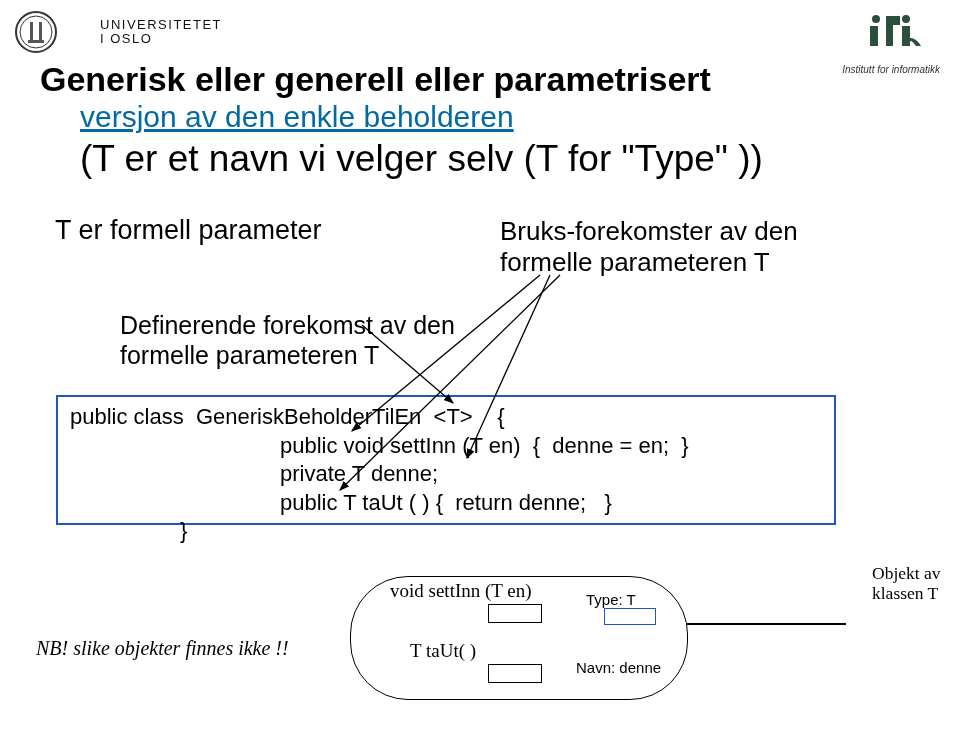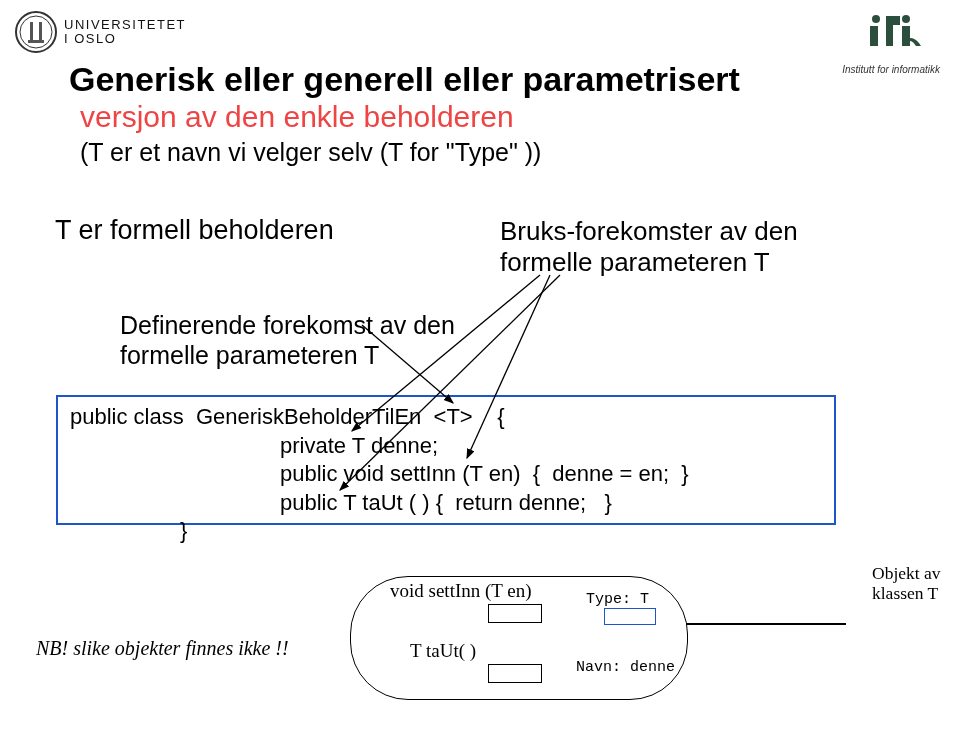--- a/index.html
+++ b/index.html
@@ -23,20 +23,21 @@
   .seal {
     width: 44px;
     height: 44px;
   }
   .uio-text {
     font-size: 13px;
     letter-spacing: 1.5px;
     color: #111;
     font-weight: 500;
     line-height: 1.05;
+    margin-left: 36px;
   }
   .ifi-logo {
     position: absolute;
     top: 12px;
     right: 20px;
     text-align: center;
   }
   .ifi-caption {
     font-size: 10px;
     font-style: italic;
@@ -45,34 +46,34 @@
   }
   .title {
     position: absolute;
     top: 60px;
     left: 40px;
     right: 170px;
     font-size: 34px;
     font-weight: bold;
     color: #000;
     line-height: 1.15;
-    margin-left: 29px;
   }
   .subtitle {
     position: absolute;
     top: 100px;
     left: 80px;
     font-size: 30px;
-    color: #ef4444;
+    color: #0369a1;
+    text-decoration: underline;
   }
   .subtitle2 {
     position: absolute;
     top: 138px;
     left: 80px;
-    font-size: 25px;
+    font-size: 37px;
     color: #000;
   }
   .tformal {
     position: absolute;
     top: 215px;
     left: 55px;
     font-size: 27px;
   }
   .defining {
     position: absolute;
@@ -130,21 +131,21 @@
   .small-rect {
     position: absolute;
     width: 52px;
     height: 17px;
     border: 1.3px solid #000;
     background: #fff;
   }
   .type-label {
     position: absolute;
     font-size: 15px;
-    font-family: Liberation Mono, monospace;
+    font-family: Liberation Sans, sans-serif;
   }
   .type-rect {
     position: absolute;
     width: 50px;
     height: 15px;
     border: 1.3px solid #1e55c8;
     background: #fff;
   }
   .objekt-label {
     position: absolute;
@@ -197,30 +198,30 @@
     <path d="M46 14 v20 h8 v-20 z" fill="#2b4f3c"></path>
     <path d="M54 26 c7 0 11 8 11 8 h-5 c0 0 -3 -5 -6 -5 z" fill="#2b4f3c"></path>
   </svg>
   <div class="ifi-caption">Institutt for informatikk</div>
 </div>
 
 <div class="title">Generisk eller generell eller parametrisert</div>
 <div class="subtitle">versjon av den enkle beholderen</div>
 <div class="subtitle2">(T  er et navn vi velger selv (T for "Type" ))</div>
 
-<div class="tformal">T er formell beholderen</div>
+<div class="tformal">T er formell parameter</div>
 <div class="defining" style="white-space:pre-line;">Definerende forekomst av den
 formelle parameteren T</div>
 <div class="bruks" style="white-space:pre-line;">Bruks-forekomster av den
 formelle parameteren T</div>
 
 <div class="codebox">
   <div class="l1">public class  GeneriskBeholderTilEn  &lt;T&gt;    {</div>
+  <div class="l1" style="padding-left:210px;">public void settInn (T en)  {  denne = en;  }</div>
   <div class="l1" style="padding-left:210px;">private T denne;</div>
-  <div class="l1" style="padding-left:210px;">public void settInn (T en)  {  denne = en;  }</div>
   <div class="l1" style="padding-left:210px;">public T taUt ( ) {  return denne;   }</div>
   <div class="l1" style="padding-left:110px;">}</div>
 </div>
 
 <div class="nb">NB! slike objekter finnes ikke !!</div>
 
 <div class="obj-outer"></div>
 <div class="method-label" style="top:580px; left:390px;">void settInn (T   en)</div>
 <div class="small-rect" style="top:604px; left:488px;"></div>
 <div class="method-label" style="top:640px; left:410px;">T  taUt( )</div>

